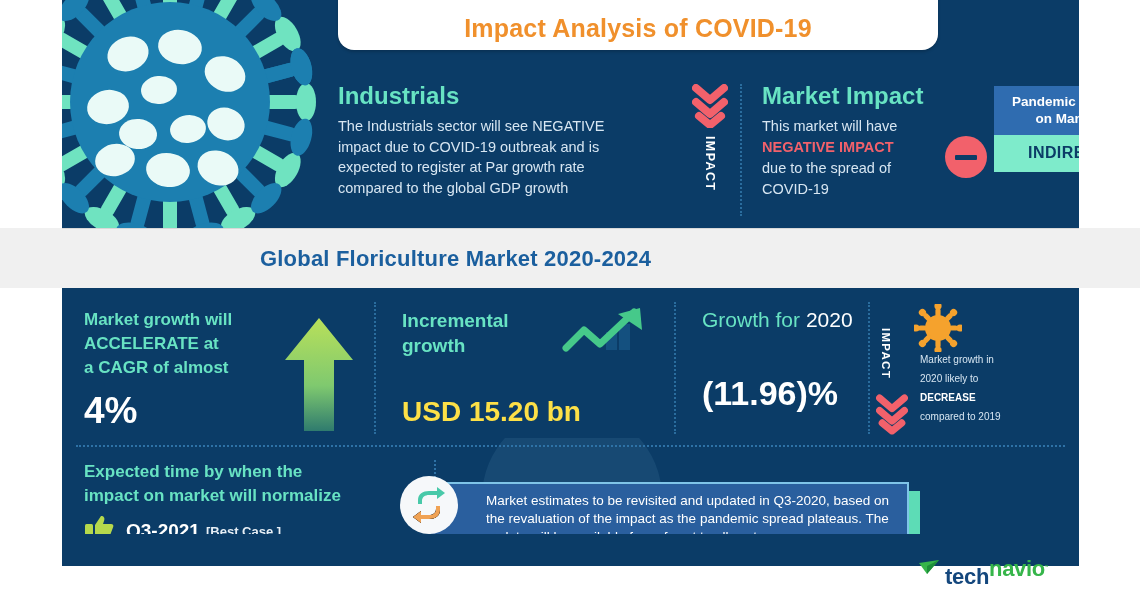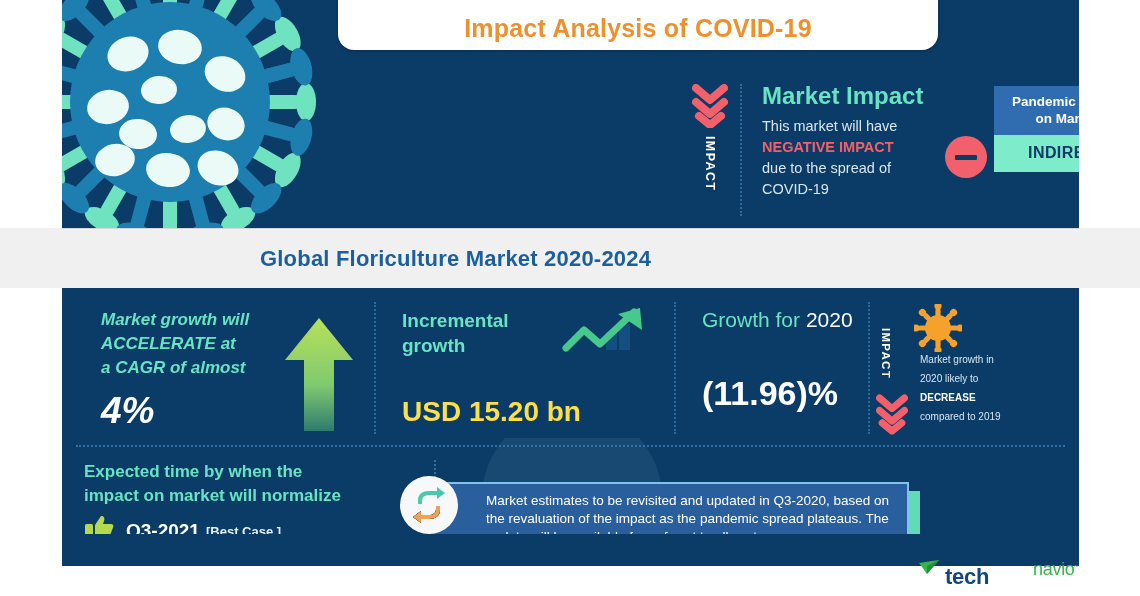--- a/index.html
+++ b/index.html
@@ -99,21 +99,21 @@
     background:#0b3c67;overflow:hidden;
   }
   .bg-virus{
     position:absolute;left:330px;top:150px;width:360px;height:220px;opacity:.09;
   }
   .dotdiv-h{
     position:absolute;left:14px;top:157px;width:989px;height:0;
     border-top:2px dotted #2e72a6;
   }
 
-  .cellA{position:absolute;left:39px;top:20px;width:278px;font-style:italic;}
+  .cellA{position:absolute;left:22px;top:20px;width:278px;}
   .cellA .t{color:#68e3c3;font-size:17px;font-weight:bold;line-height:24px;}
   .cellA .big{color:#ffffff;font-size:37px;font-weight:bold;margin-top:10px;}
 
   .arrow-up{position:absolute;left:222px;top:28px;width:70px;height:115px;}
 
   .cellB{position:absolute;left:340px;top:20px;width:250px;}
   .cellB .t{color:#68e3c3;font-size:19px;font-weight:bold;line-height:25px;}
   .cellB .big{color:#fde047;font-size:28px;font-weight:bold;margin-top:38px;}
   .trend{position:absolute;left:500px;top:18px;width:90px;height:58px;}
 
@@ -162,21 +162,21 @@
   .footer-white{
     position:absolute;left:0px;top:534px;width:1140px;height:62px;background:#ffffff;
   }
   .footer-blue{
     position:absolute;left:62px;top:534px;width:1017px;height:32px;background:#0b3c67;
   }
   .logo-wrap{
     position:absolute;left:918px;top:548px;display:flex;align-items:center;z-index:6;
   }
   .logo-wrap .lt{font-size:22px;font-weight:bold;color:#14477d;letter-spacing:-.3px;margin-top:16px;}
-  .logo-wrap .ln{font-size:18px;font-weight:normal;color:#36b54a;letter-spacing:-.3px;margin-left:44px;}
+  .logo-wrap .ln{font-size:22px;font-weight:bold;color:#36b54a;letter-spacing:-.3px;}
   .logo-wrap .tm{font-size:9px;color:#36b54a;vertical-align:super;}
 </style>
 </head>
 <body>
 
 <div class="canvas">
 
   <div class="topblock">
 
     <div class="virus-wrap">
@@ -307,20 +307,24 @@
             <ellipse cx="198" cy="206" rx="21" ry="17" transform="rotate(22 198 206)"></ellipse>
           </g>
         </g>
       </svg>
     </div>
 
     <div class="title-card">
       <span class="t">Impact Analysis of COVID-19</span>
     </div>
 
+    <div class="sectorbox">
+      <div class="hd">Industrials</div>
+      <div class="bd">The Industrials sector will see NEGATIVE  impact due to COVID-19 outbreak and is expected to register at Par growth rate compared to the global GDP growth</div>
+    </div>
 
     <div class="impact-col">
       <svg class="chev" width="36" height="44" viewBox="0 0 36 44">
         <polyline points="4,4 18,16 32,4" fill="none" stroke="#f2616b" stroke-width="8" stroke-linecap="round" stroke-linejoin="round"></polyline>
         <polyline points="4,18 18,30 32,18" fill="none" stroke="#f2616b" stroke-width="8" stroke-linecap="round" stroke-linejoin="round"></polyline>
         <polyline points="7,32 18,41 29,32" fill="none" stroke="#f2616b" stroke-width="8" stroke-linecap="round" stroke-linejoin="round"></polyline>
       </svg>
       <span class="lbl">IMPACT</span>
     </div>
 

